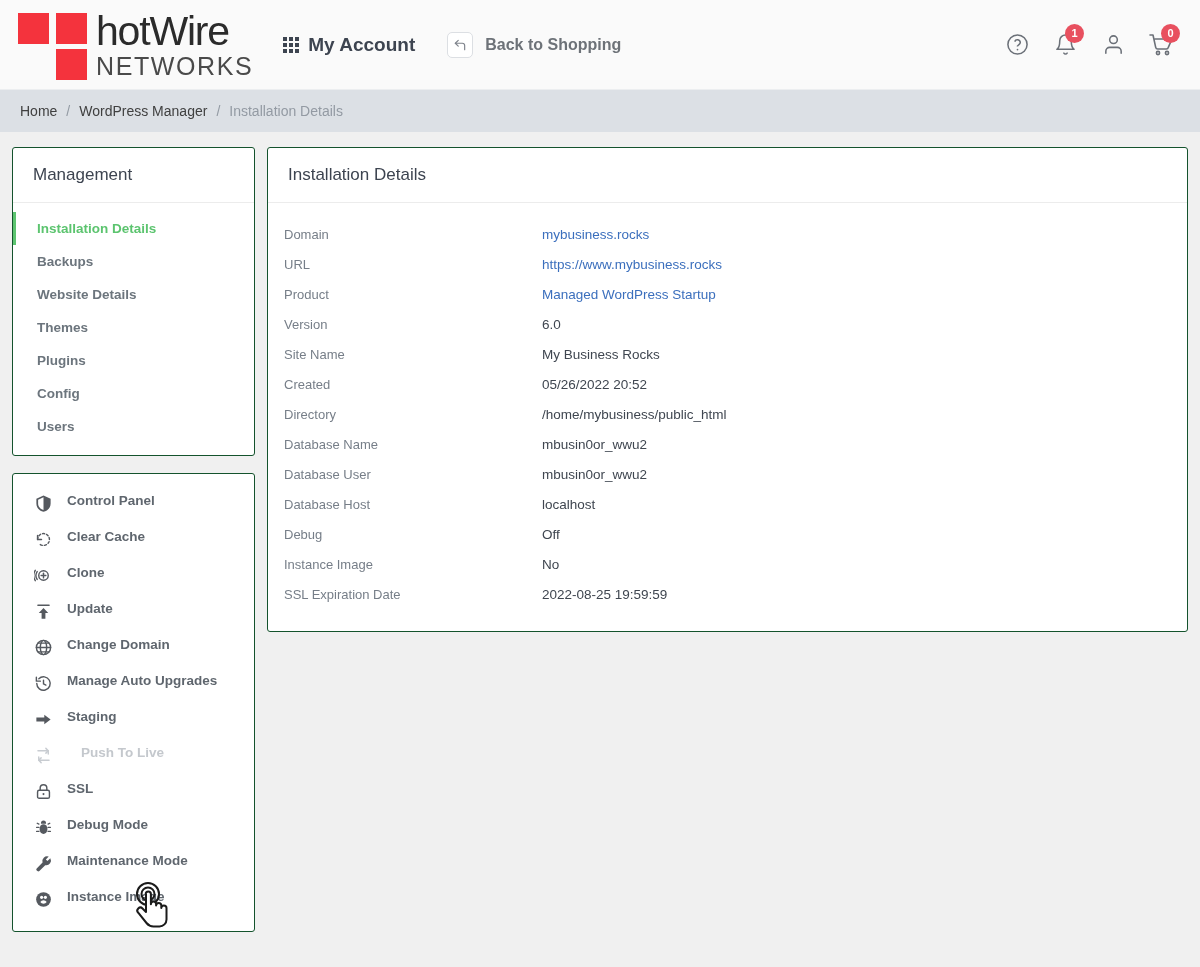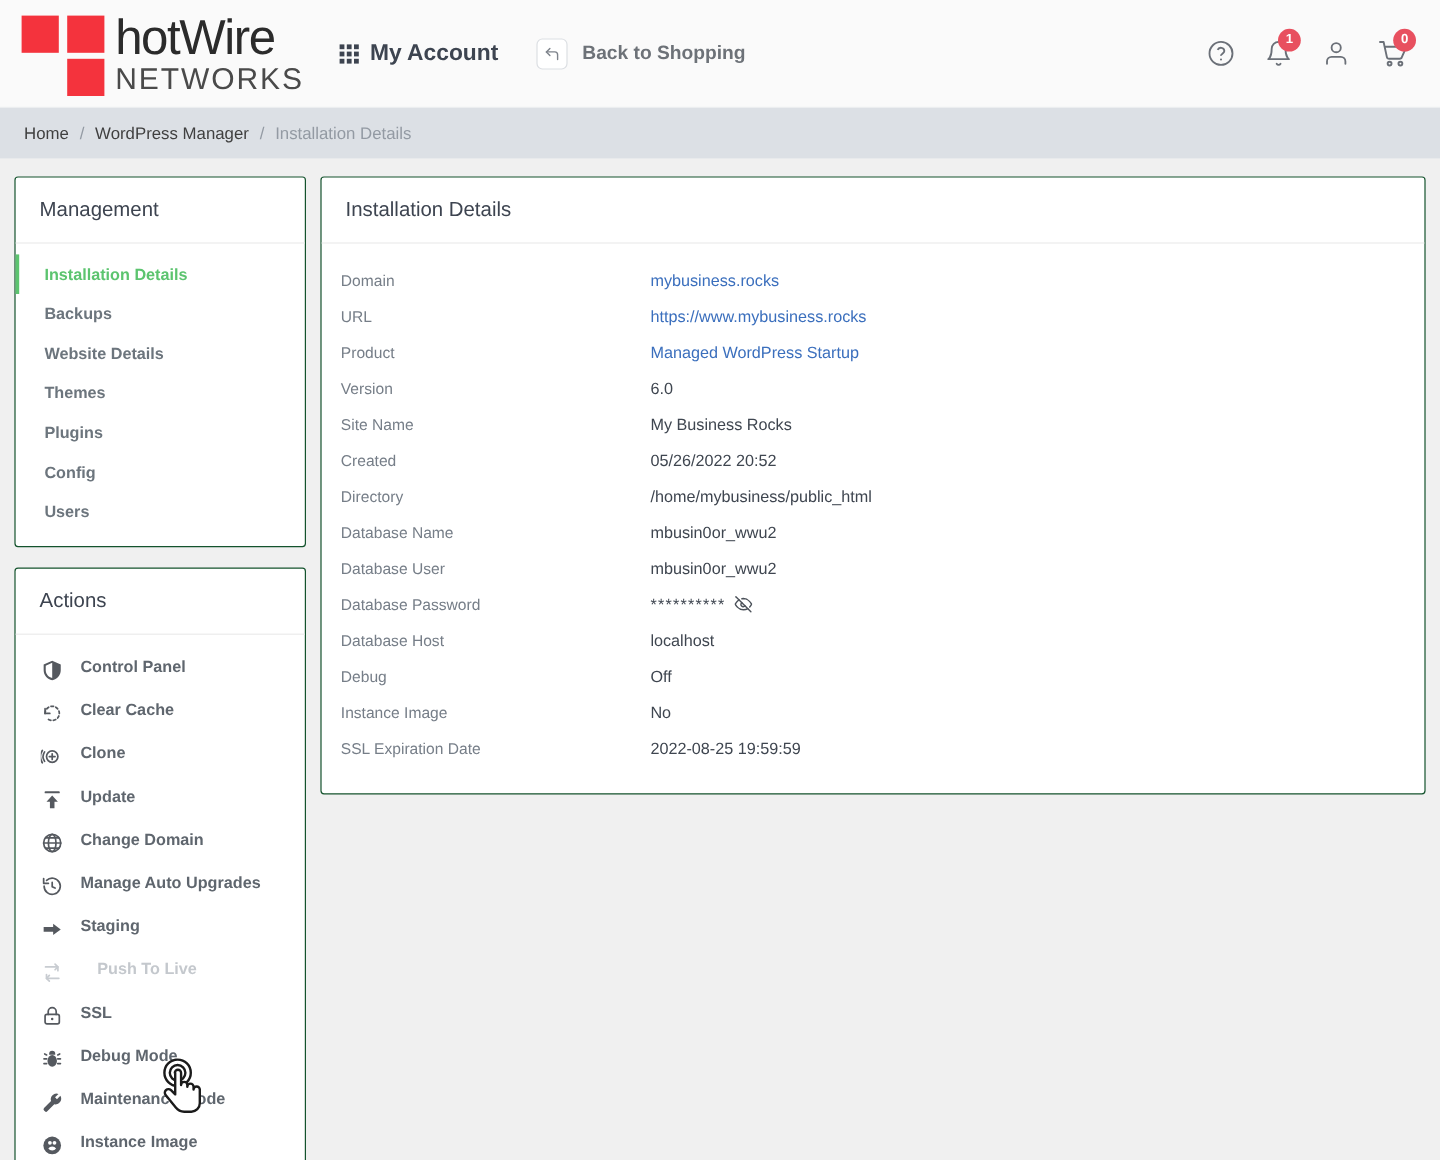--- a/index.html
+++ b/index.html
@@ -215,21 +215,20 @@
           <div class="mgmt-item">Backups</div>
           <div class="mgmt-item">Website Details</div>
           <div class="mgmt-item">Themes</div>
           <div class="mgmt-item">Plugins</div>
           <div class="mgmt-item">Config</div>
           <div class="mgmt-item">Users</div>
         </div>
     </div>
 
     <div class="card">
-      <div class="card-head">Actions</div>
       <div class="act-list" id="act-list">
           <div class="act-item">
             <span class="act-ico">
               <svg width="19" height="19" viewBox="0 0 24 24" fill="currentColor">
                 <path d="M12 2 3 6v6c0 5.3 3.8 9.4 9 10.5 5.2-1.1 9-5.2 9-10.5V6l-9-4zm0 2.2v16c-3.9-1-6.8-4.3-6.8-8.2V7.4L12 4.2z"></path>
               </svg>
             </span>
             <span>Control Panel</span>
           </div>
           <div class="act-item">
@@ -385,29 +384,20 @@
           </div>
           <div class="det-row">
             <div class="det-label">Database Name</div>
             <div><span class="det-value">mbusin0or_wwu2</span></div>
           </div>
           <div class="det-row">
             <div class="det-label">Database User</div>
             <div><span class="det-value">mbusin0or_wwu2</span></div>
           </div>
           <div class="det-row">
-            <div class="det-label">Database Password</div>
-            <div><span class="det-value pw">**********</span><span class="eye">
-                <svg width="15" height="15" viewBox="0 0 24 24" fill="none" stroke="currentColor" stroke-width="1.9" stroke-linecap="round" stroke-linejoin="round">
-                  <path d="M17.9 17.9A10.6 10.6 0 0 1 12 19.5C5 19.5 1 12 1 12a19 19 0 0 1 5.1-5.9m3.9-1.3A10.6 10.6 0 0 1 12 4.5c7 0 11 7.5 11 7.5a19 19 0 0 1-2.6 3.8M9.9 9.9a3 3 0 1 0 4.2 4.2"></path>
-                  <line x1="2" y1="2" x2="22" y2="22"></line>
-                </svg>
-              </span></div>
-          </div>
-          <div class="det-row">
             <div class="det-label">Database Host</div>
             <div><span class="det-value">localhost</span></div>
           </div>
           <div class="det-row">
             <div class="det-label">Debug</div>
             <div><span class="det-value">Off</span></div>
           </div>
           <div class="det-row">
             <div class="det-label">Instance Image</div>
             <div><span class="det-value">No</span></div>

